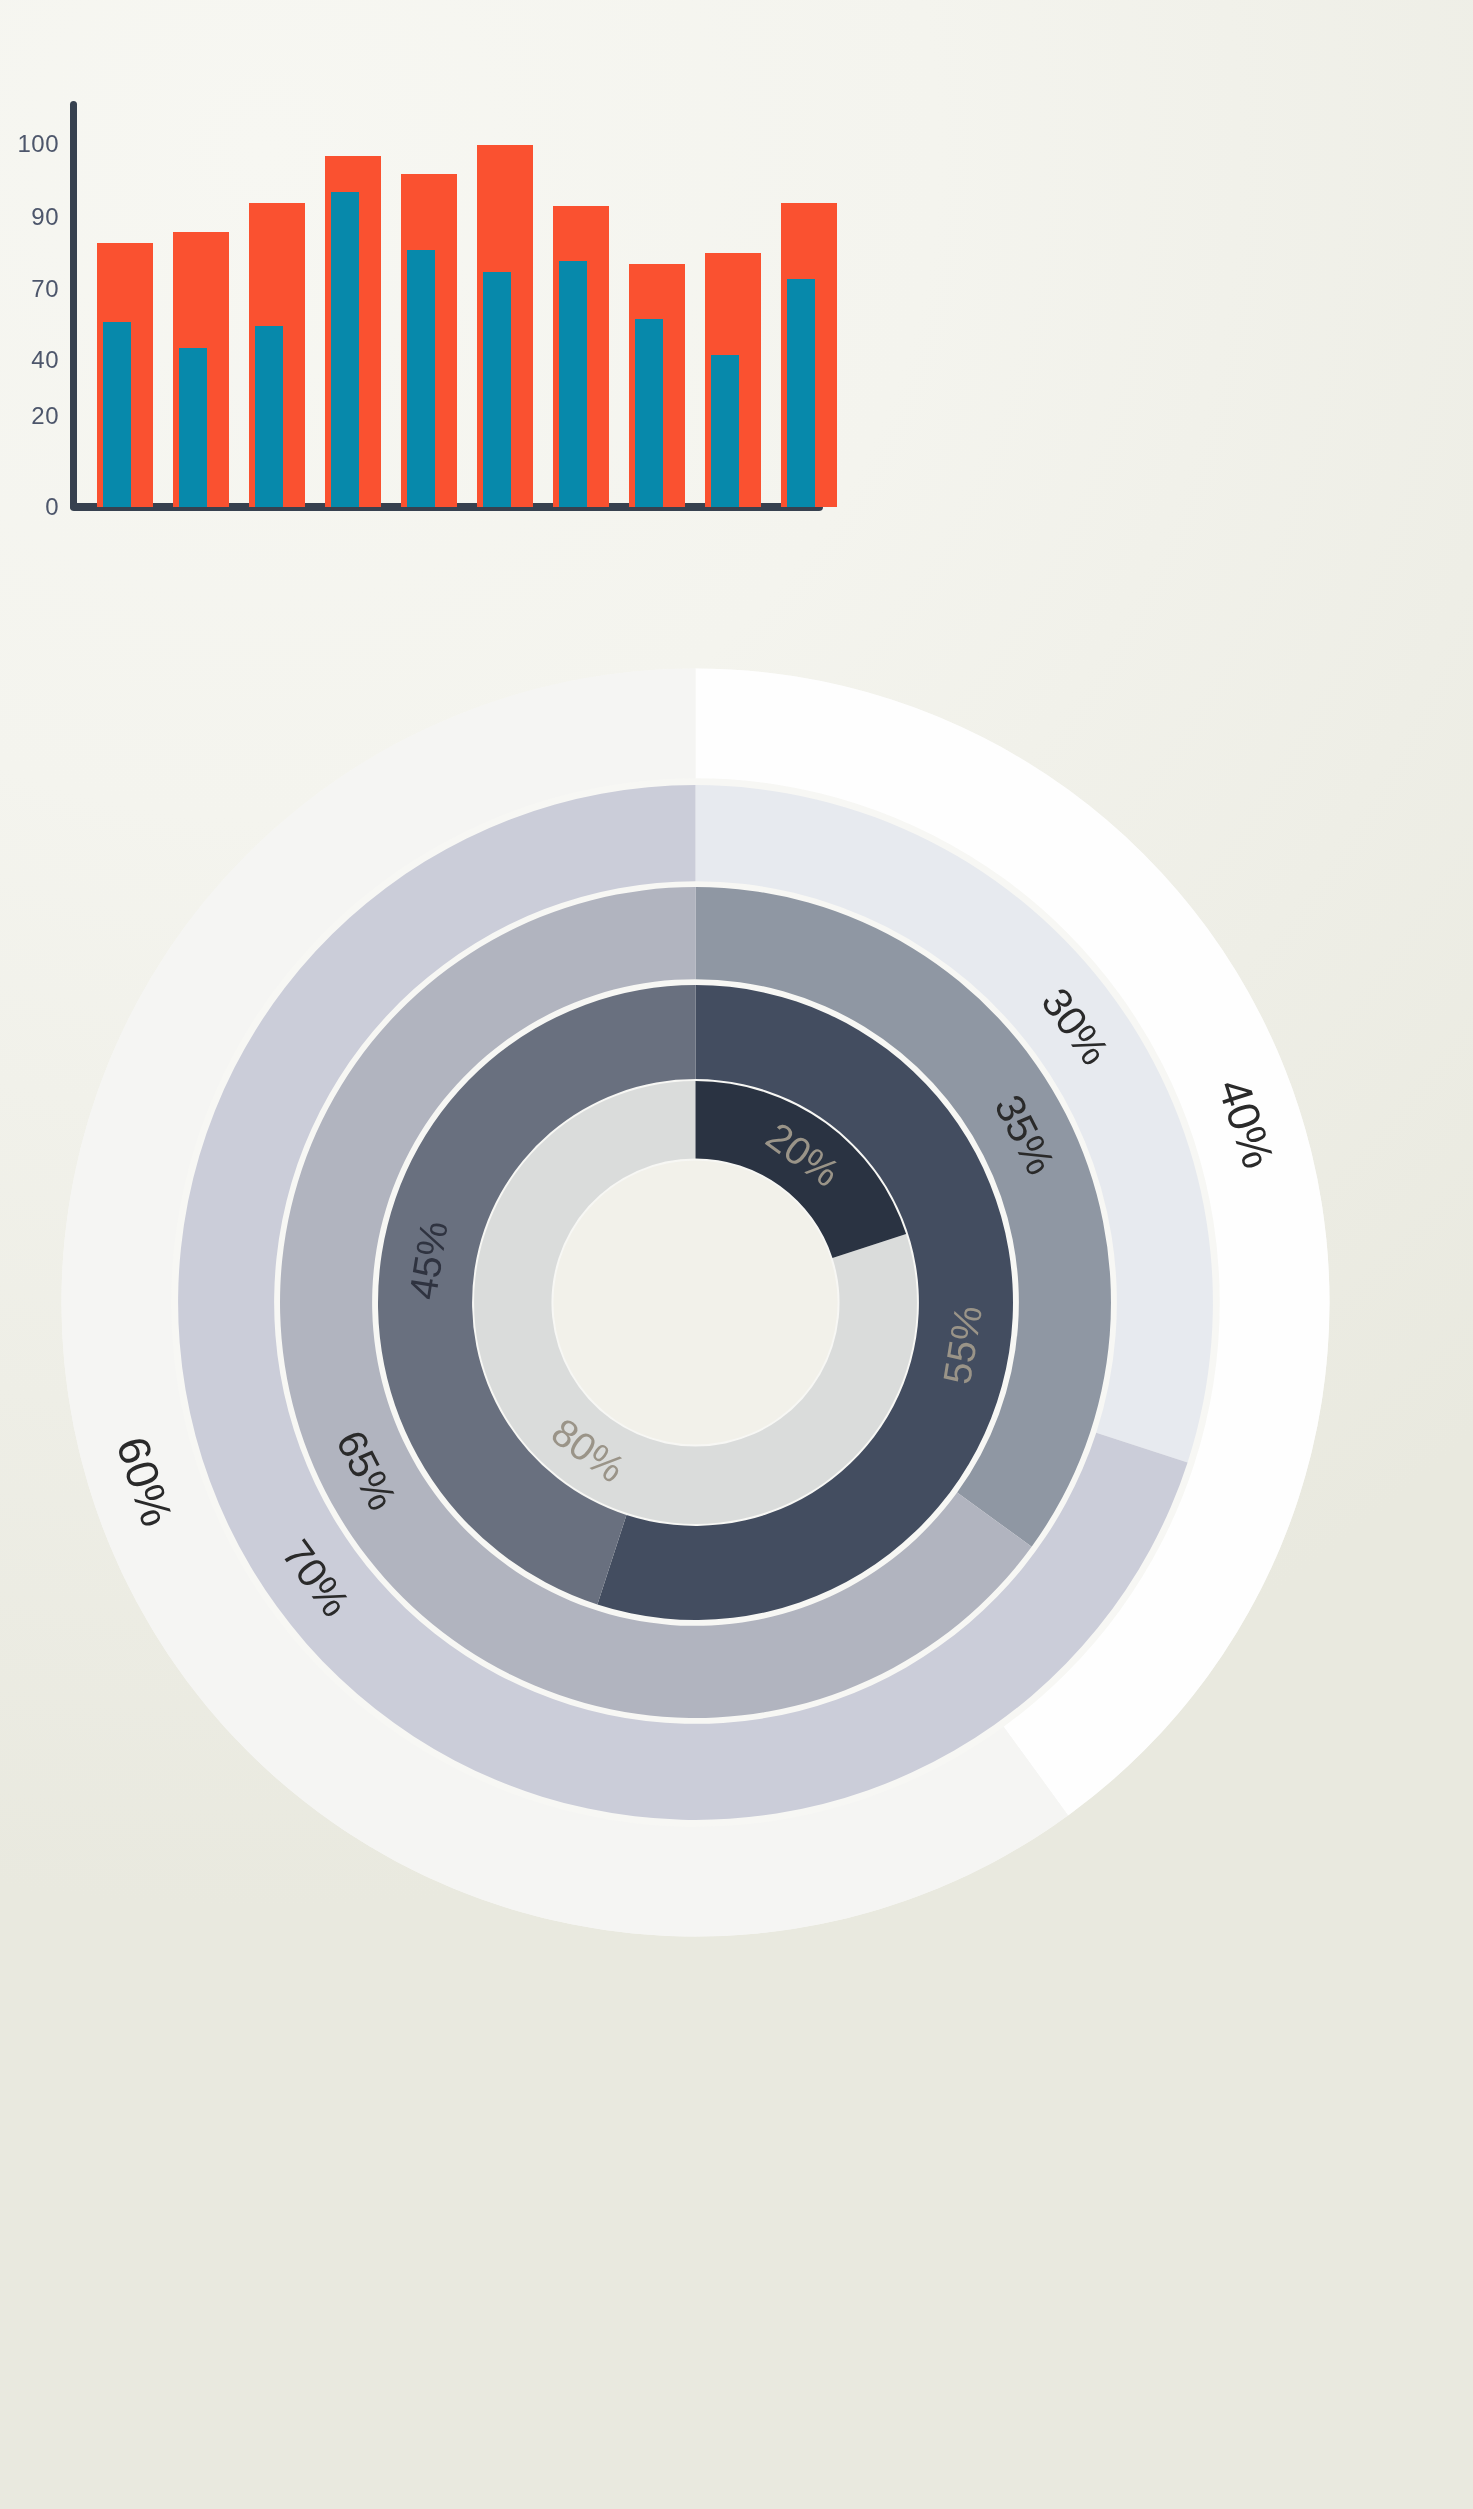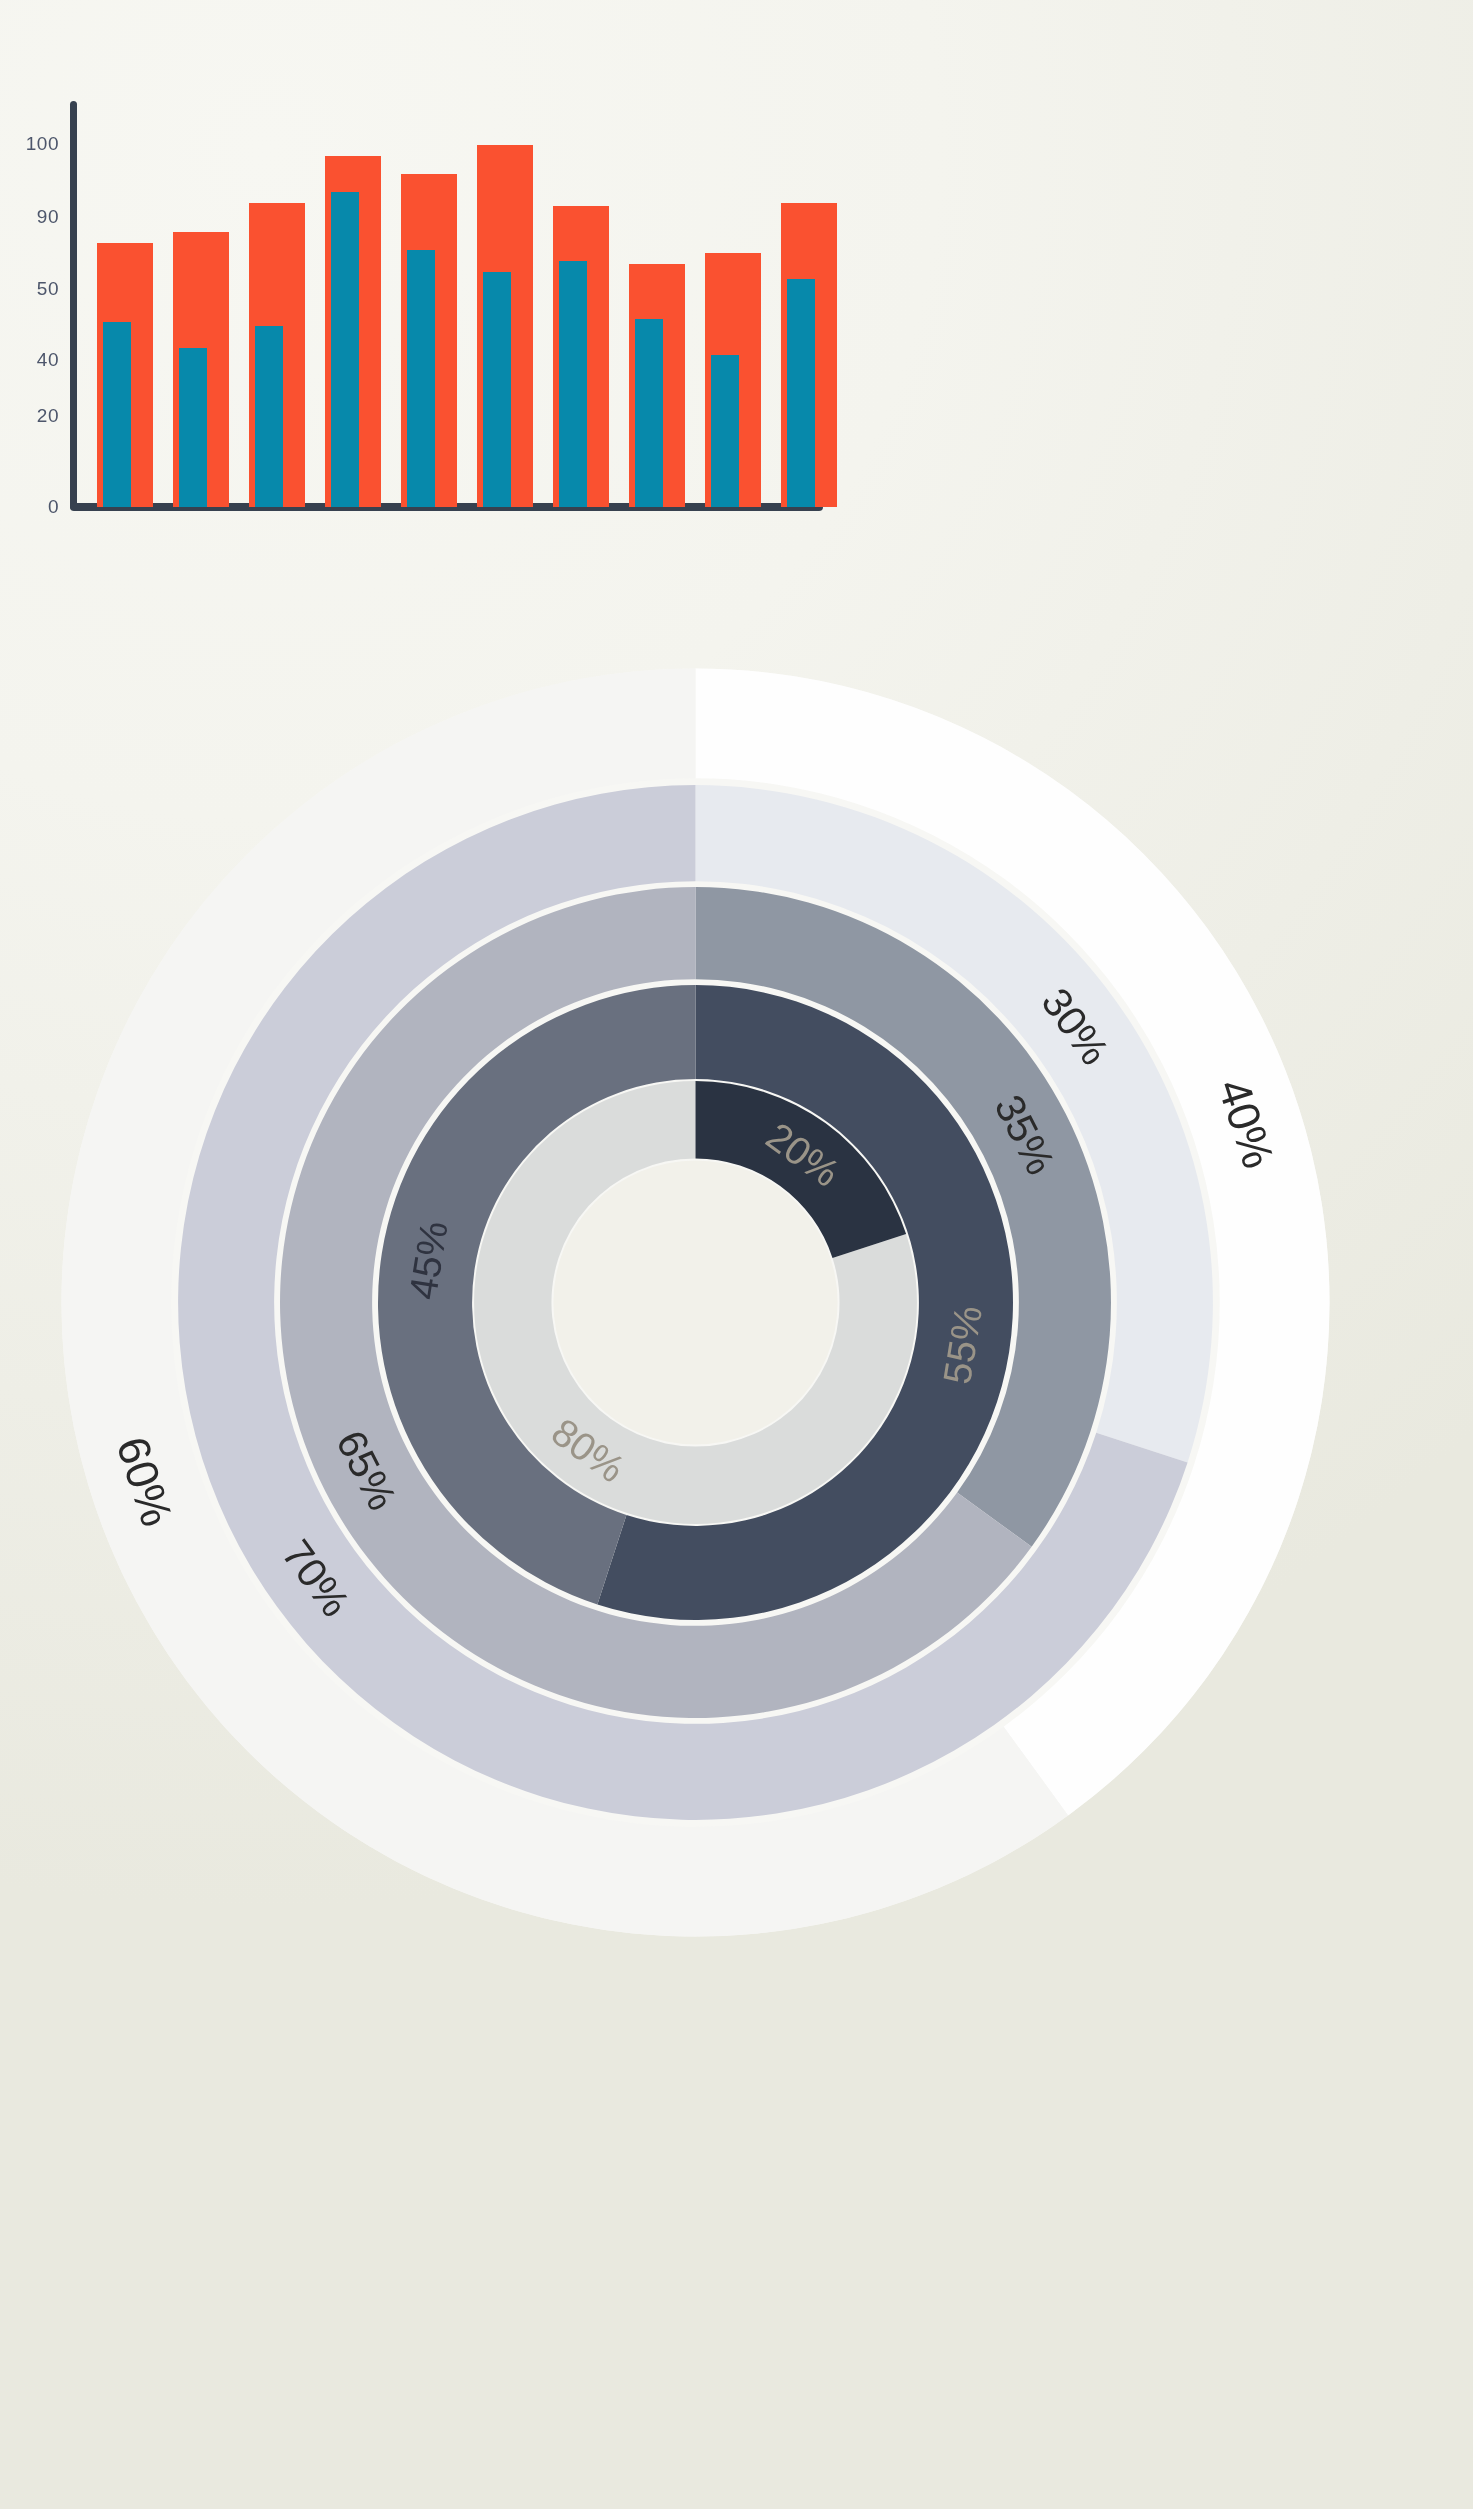--- a/index.html
+++ b/index.html
@@ -9,21 +9,21 @@
     background:
       radial-gradient(ellipse 120% 70% at 18% 6%, #f7f7f2 0%, #f4f4ee 38%, #eeeee6 72%, #e9e9df 100%);
     overflow:hidden;position:relative;
   }
   #stage{position:absolute;inset:0;}
 
   
   #bar-panel{position:absolute;left:0;top:0;width:1473px;height:627px;}
   .yl{
     position:absolute;text-align:right;width:59px;
-    font-size:19px;color:#4d566b;letter-spacing:0.5px;
+    font-size:24px;color:#4d566b;letter-spacing:0.5px;
     transform:translateY(-50%);
   }
   #yaxis-line{
     position:absolute;left:70px;top:101px;width:6.9px;height:409px;
     background:#37414f;border-radius:3.9px;
   }
   #xaxis-line{
     position:absolute;left:70px;top:503px;width:753px;height:7.8px;
     background:#37414f;border-radius:3.9px;
   }
@@ -45,21 +45,21 @@
 
 <div id="stage">
 
   <div id="bar-panel">
     <div id="yaxis-line"></div>
     <div id="xaxis-line"></div>
     <div id="ytick-layer">
         <div class="yl" style="left: 0px; top: 507px;">0</div>
         <div class="yl" style="left: 0px; top: 416px;">20</div>
         <div class="yl" style="left: 0px; top: 360px;">40</div>
-        <div class="yl" style="left: 0px; top: 289px;">50</div>
+        <div class="yl" style="left: 0px; top: 289px;">70</div>
         <div class="yl" style="left: 0px; top: 217px;">90</div>
         <div class="yl" style="left: 0px; top: 144px;">100</div>
       </div>
     <div id="plot">
         <div class="bar-o" style="left: 27.4px; width: 56px; height: 264px; background: rgb(250, 81, 48);"></div>
         <div class="bar-b" style="left: 33px; width: 28px; height: 185px; background: rgb(7, 137, 171);"></div>
         <div class="bar-o" style="left: 103px; width: 56px; height: 275px; background: rgb(250, 81, 48);"></div>
         <div class="bar-b" style="left: 109px; width: 28px; height: 159px; background: rgb(7, 137, 171);"></div>
         <div class="bar-o" style="left: 179px; width: 56px; height: 304px; background: rgb(250, 81, 48);"></div>
         <div class="bar-b" style="left: 185px; width: 28px; height: 181px; background: rgb(7, 137, 171);"></div>

